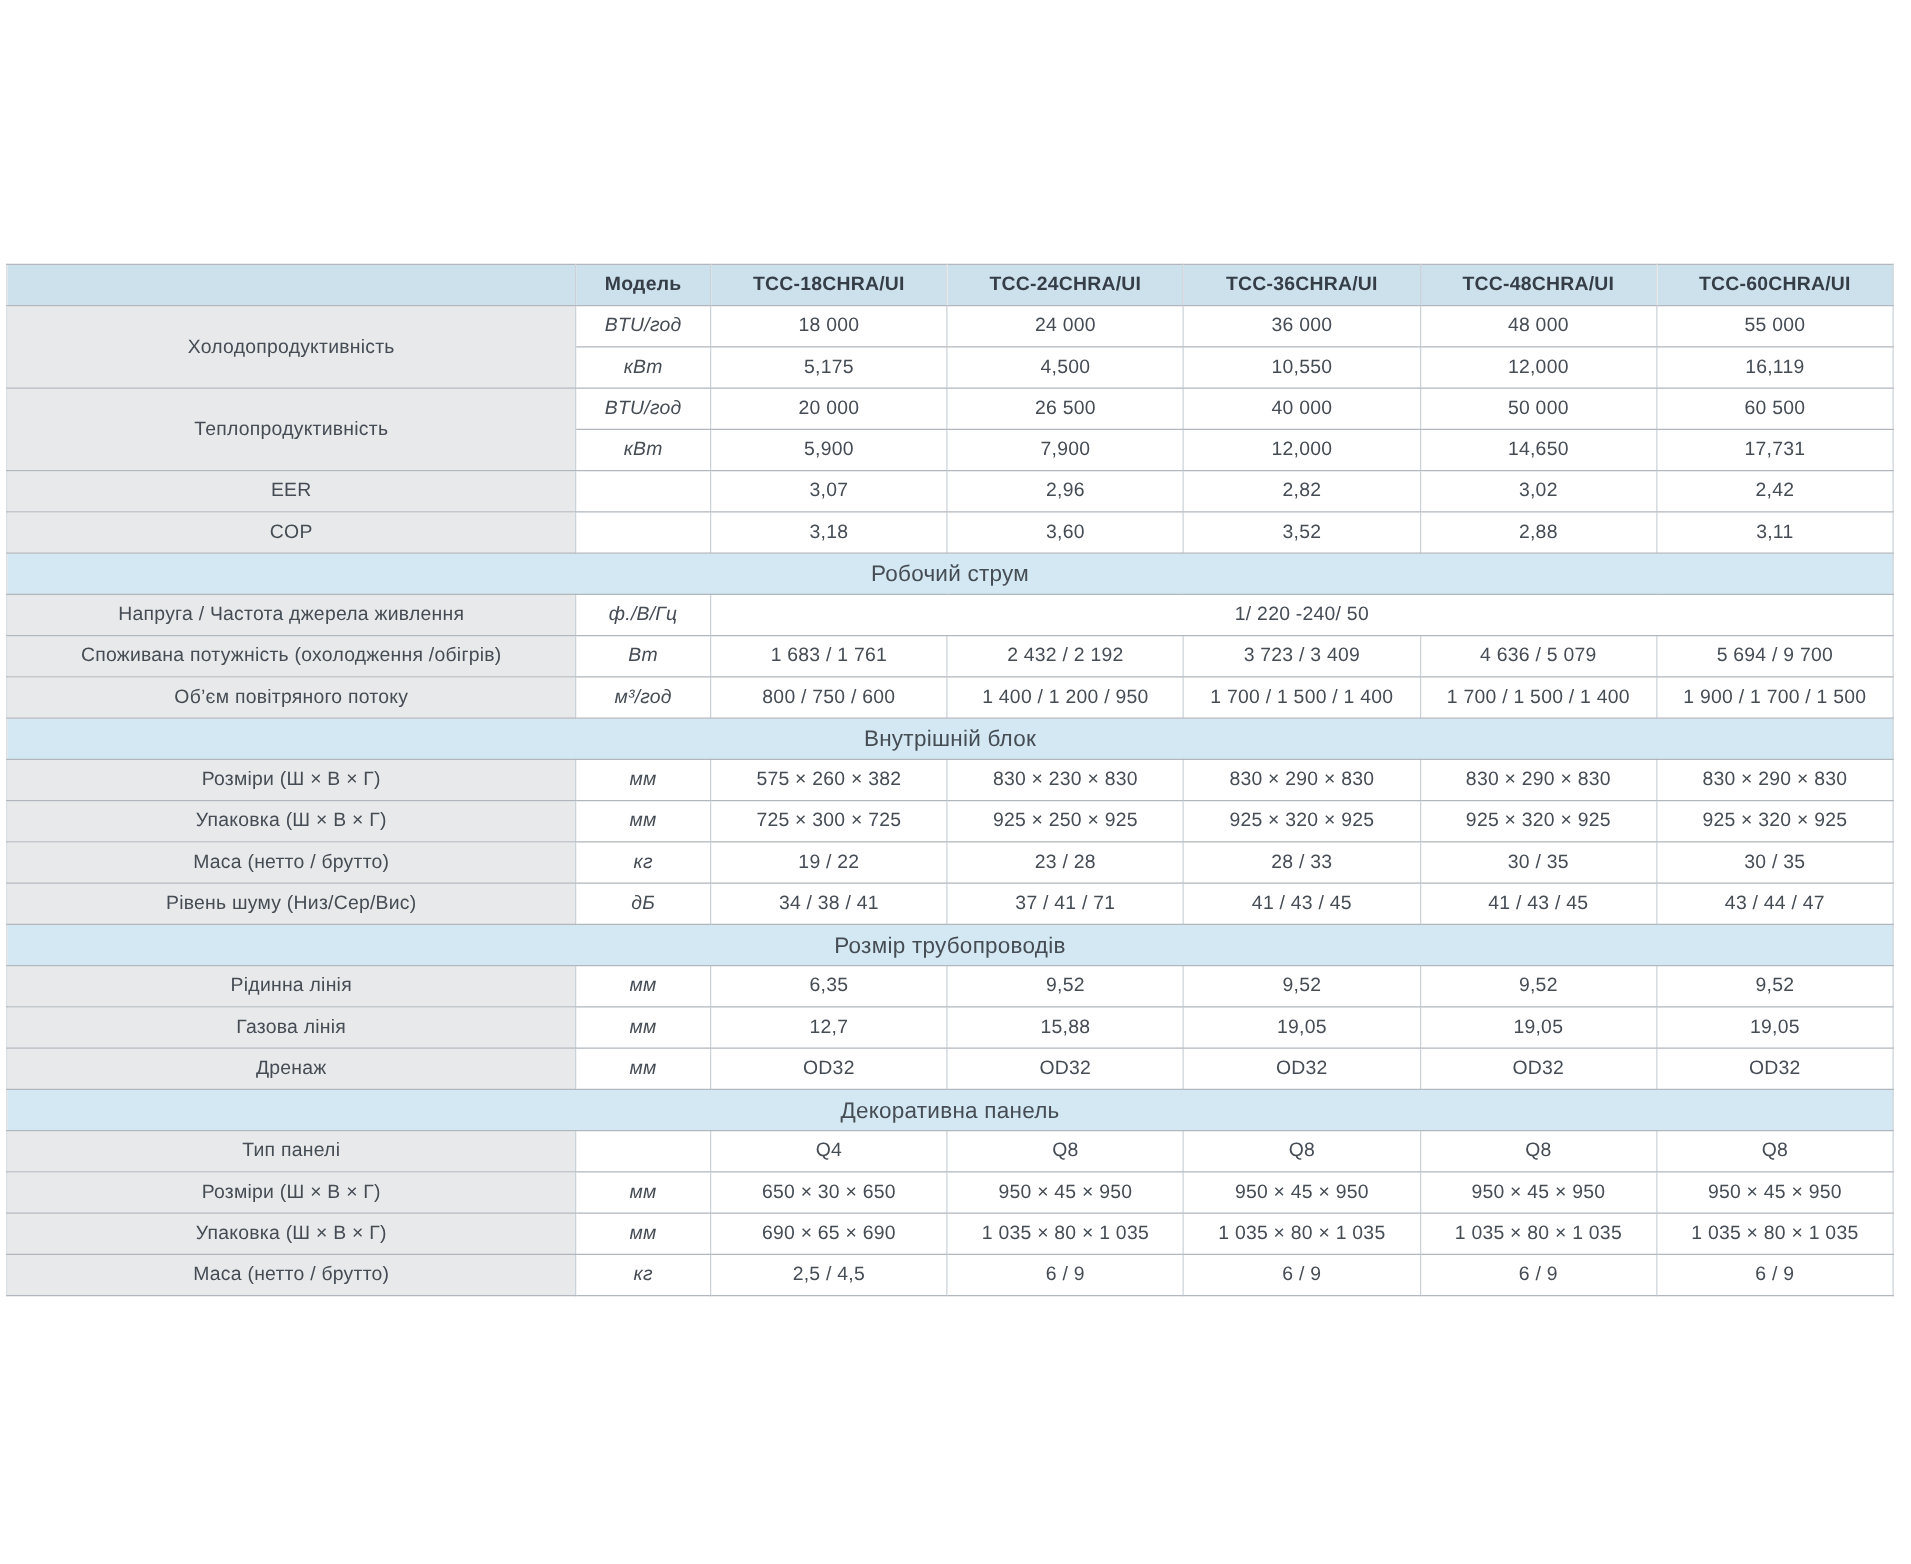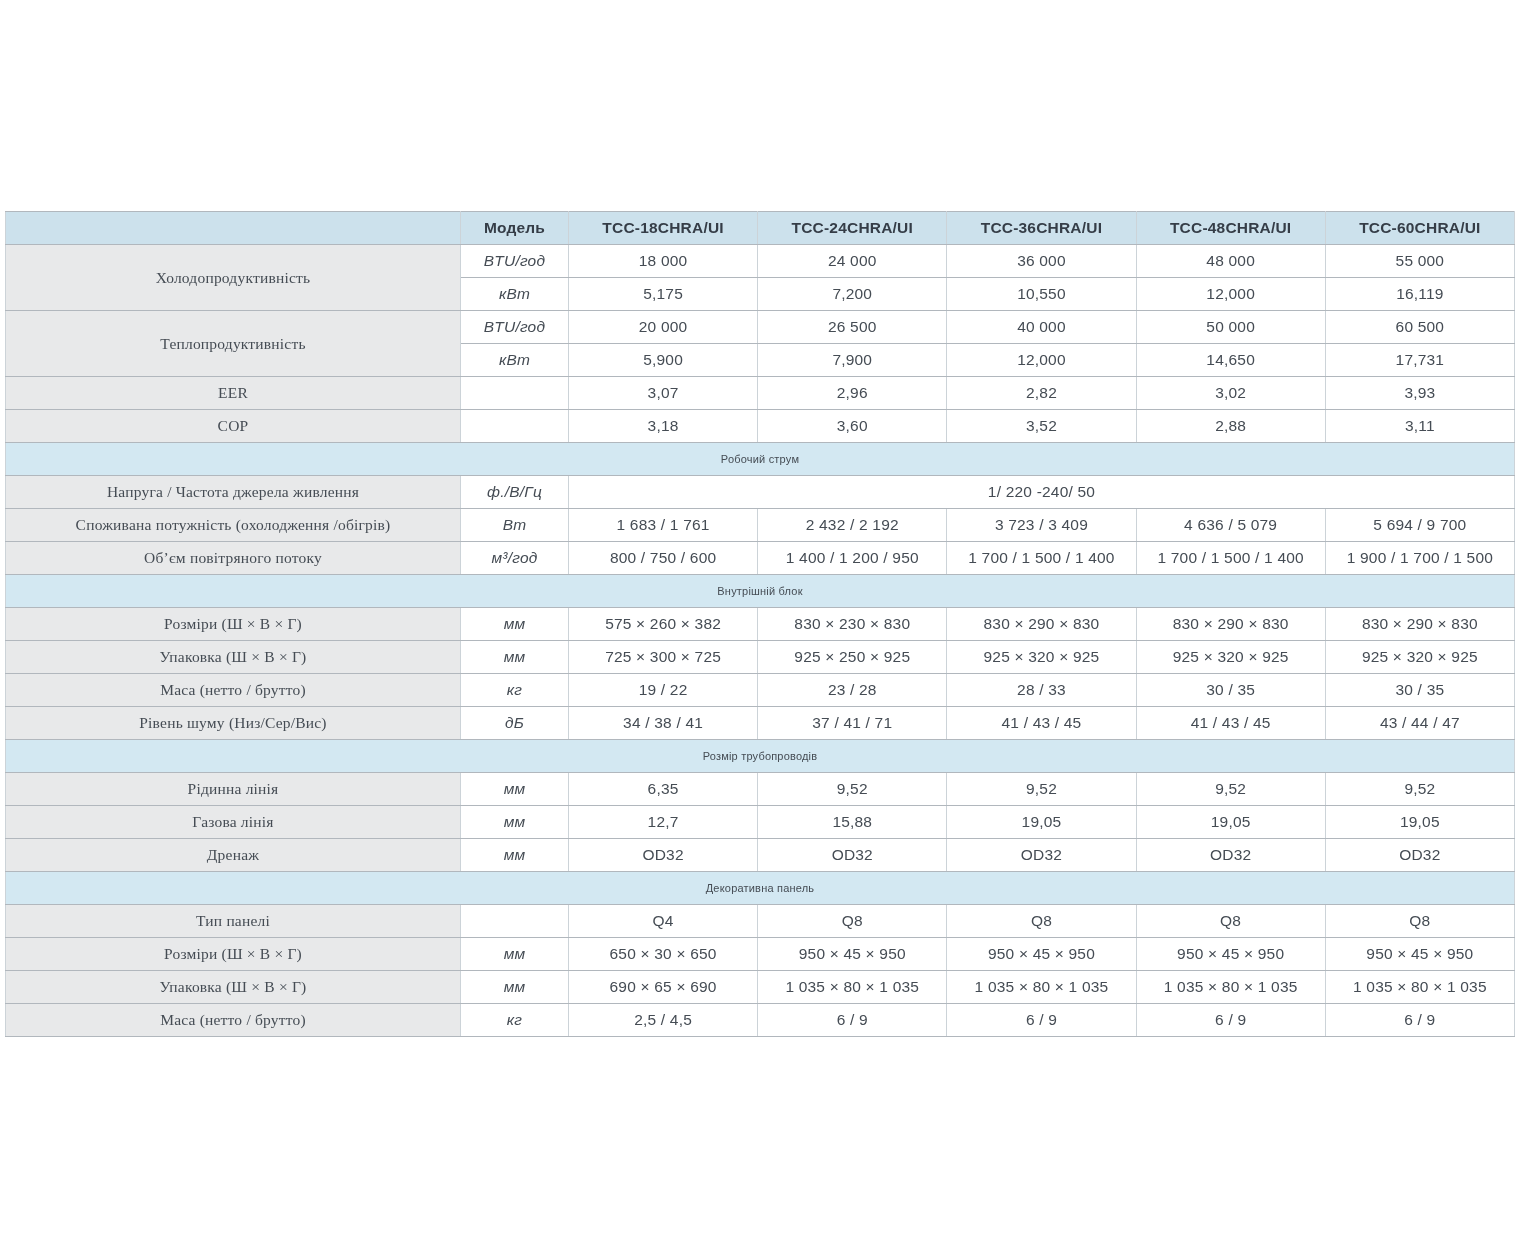--- a/index.html
+++ b/index.html
@@ -36,30 +36,29 @@
   table.spec thead th{
     background:var(--header-bg);
     font-weight:bold;
     color:#353d47;
   }
   td.label{
     background:var(--label-bg);
     text-align:left;
     padding-left:12px;
     color:#4a5158;
-    font-family:Liberation Serif, serif;
   }
   td.unit{background:#ffffff;font-style:italic;}
   td.value{background:#ffffff;}
   td.section{
     background:var(--section-bg);
     text-align:left;
     padding-left:10px;
     font-weight:bold;
-    font-size:11px;
+    font-size:18px;
     color:#333b45;
   }
 </style>
 </head>
 <body>
 
 <div class="page">
   <table class="spec">
     <colgroup>
       <col style="width:455px">
@@ -87,21 +86,21 @@
           <td class="unit">BTU/год</td>
           <td class="value">18 000</td>
           <td class="value">24 000</td>
           <td class="value">36 000</td>
           <td class="value">48 000</td>
           <td class="value">55 000</td>
         </tr>
         <tr>
           <td class="unit">кВт</td>
           <td class="value">5,175</td>
-          <td class="value">7,200</td>
+          <td class="value">4,500</td>
           <td class="value">10,550</td>
           <td class="value">12,000</td>
           <td class="value">16,119</td>
         </tr>
         <tr>
           <td class="label" rowspan="2">Теплопродуктивність</td>
           <td class="unit">BTU/год</td>
           <td class="value">20 000</td>
           <td class="value">26 500</td>
           <td class="value">40 000</td>
@@ -116,21 +115,21 @@
           <td class="value">14,650</td>
           <td class="value">17,731</td>
         </tr>
         <tr>
           <td class="label">EER</td>
           <td class="unit"></td>
           <td class="value">3,07</td>
           <td class="value">2,96</td>
           <td class="value">2,82</td>
           <td class="value">3,02</td>
-          <td class="value">3,93</td>
+          <td class="value">2,42</td>
         </tr>
         <tr>
           <td class="label">COP</td>
           <td class="unit"></td>
           <td class="value">3,18</td>
           <td class="value">3,60</td>
           <td class="value">3,52</td>
           <td class="value">2,88</td>
           <td class="value">3,11</td>
         </tr>

